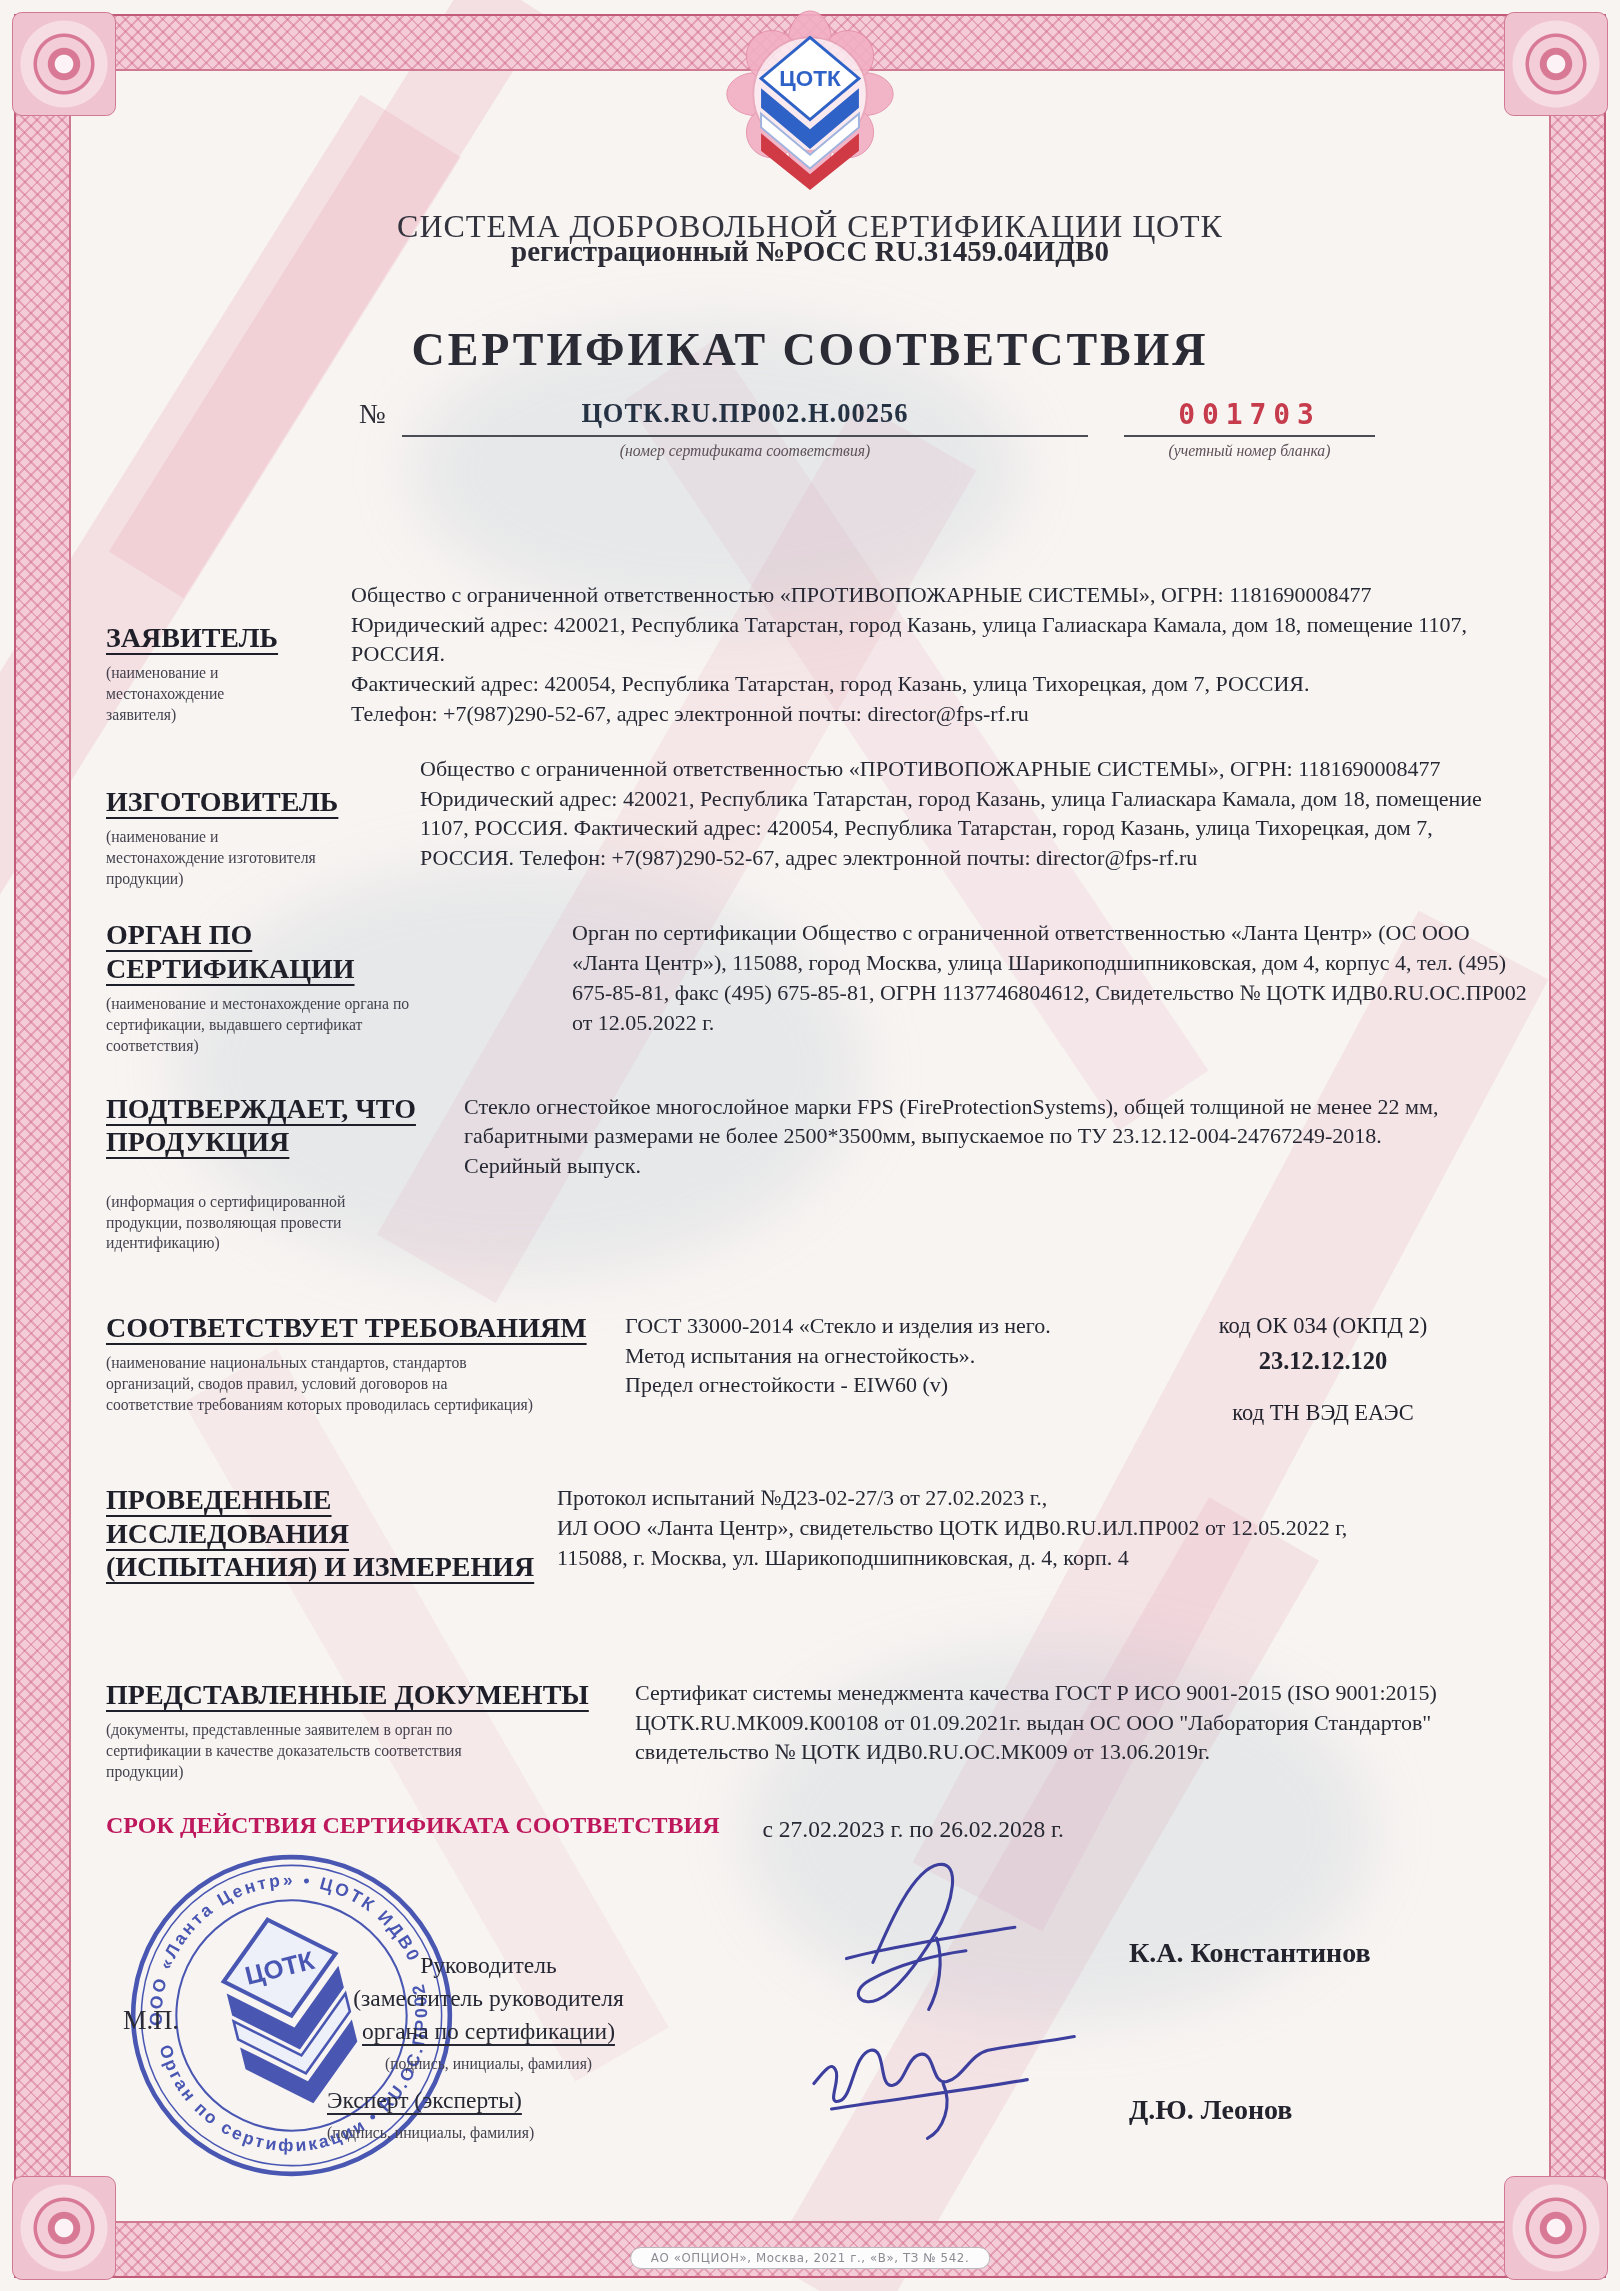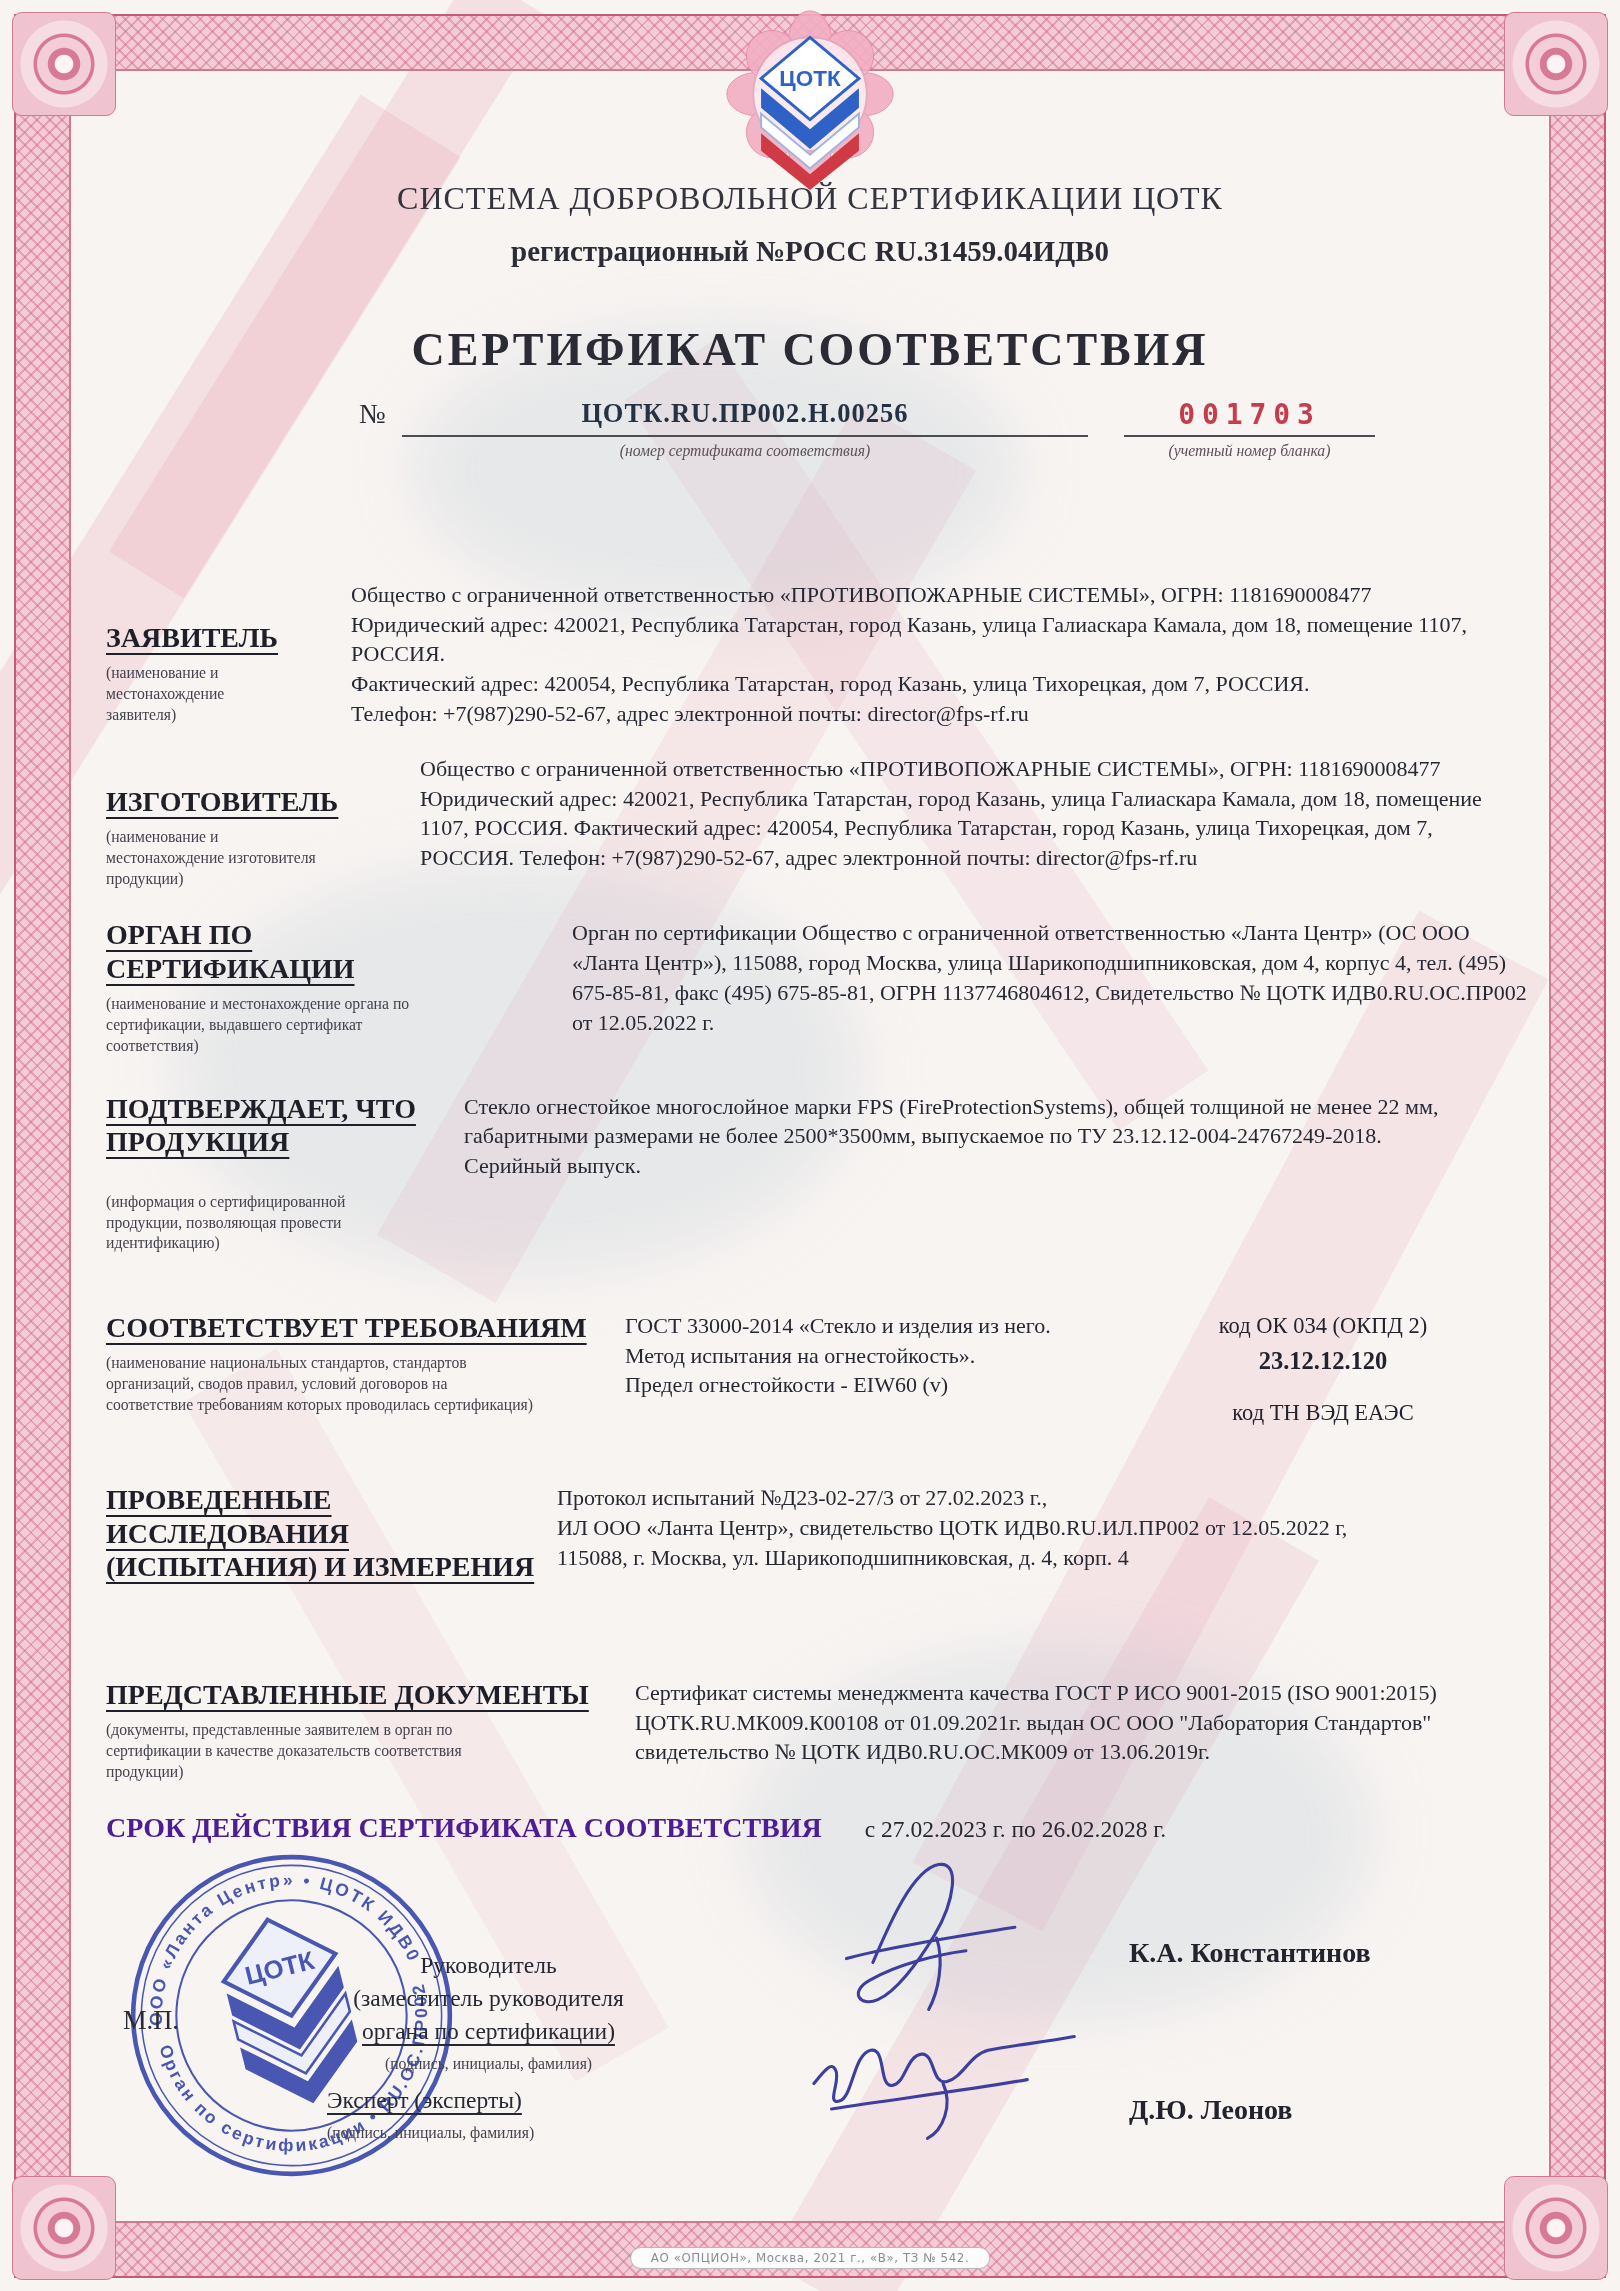--- a/index.html
+++ b/index.html
@@ -33,21 +33,21 @@
       radial-gradient(circle at 50% 50%, #d87a96 0 30px, rgba(0,0,0,0) 31px),
       radial-gradient(circle at 50% 50%, #f6dce3 0 43px, rgba(0,0,0,0) 44px),
       #f0c3d0;
   }
   .c-tl { top:11.8px; left:11.8px; } .c-tr { top:11.8px; right:11.8px; }
   .c-bl { bottom:11.8px; left:11.8px; } .c-br { bottom:11.8px; right:11.8px; }
 
   
   .logo { position:absolute; left:50%; top:7.8px; transform:translateX(-50%); z-index:5; }
   .hline { position:absolute; left:0; width:100%; text-align:center; z-index:4; }
-  .sys-line  { top:180px; font-size:32px; letter-spacing:1px; color:#34343f; }
+  .sys-line  { top:208px; font-size:32px; letter-spacing:1px; color:#34343f; }
   .reg-line  { top:235px; font-size:29px; font-weight:bold; color:#2c2c37; }
   .cert-title{ top:323px; font-size:46px; font-weight:bold; letter-spacing:2.9px; color:#2b2b35; }
 
   .num-row { position:absolute; top:398px; left:359px; right:90px; display:flex; z-index:4; }
   .num-sign { font-size:28px; width:43px; color:#2c2c37; }
   .num-block { flex:0 0 686px; text-align:center; }
   .num-value { font-weight:bold; font-size:26.5px; letter-spacing:1px; color:#253244;
                border-bottom:2px solid #4c4c55; padding-bottom:5.9px; }
   .small-caption { font-style:italic; font-size:15.7px; color:#5d5059; margin-top:4.9px; }
   .blank-block { margin-left:auto; margin-right:155px; width:251px; text-align:center; }
@@ -71,21 +71,21 @@
   .sec4 { margin-bottom:57px; } .sec4 .sec-label { flex:0 0 358px; }
   .sec4 .sec-caption { margin-top:33px; }
   .sec5 { margin-bottom:57px; } .sec5 .sec-label { flex:0 0 519px; }
   .sec5 .sec-body { flex:0 0 490px; }
   .codes { flex:1; text-align:center; font-size:22.5px; color:#23232e; padding-top:2px; }
   .codes-okpd-value { font-weight:bold; font-size:24.5px; margin:7.8px 0 25.5px; }
   .sec6 { margin-bottom:94px; } .sec6 .sec-label { flex:0 0 451px; }
   .sec7 { margin-bottom:29px;justify-content:space-between; } .sec7 .sec-label { flex:0 0 529px; }
 
   .validity { display:flex; margin-top:7.8px; }
-  .validity-label { font-size:28px; font-weight:bold; color:#4c1d95; }
+  .validity-label { font-size:24px; font-weight:bold; color:#be185d; }
   .validity-value { font-size:23.5px; margin-left:43px; padding-top:4.9px; }
 
   
   .stamp { position:absolute; left:127px; top:1851px; width:329px; height:329px; z-index:5;
            transform:rotate(-14deg); opacity:.93; }
   .mp { position:absolute; left:123px; top:2005px; font-size:26.5px; z-index:6; color:#2a2a34; }
   .role-head { position:absolute; left:327px; top:1949px; width:323px; z-index:6;text-align:center; }
   .role-lines { font-size:23.5px; line-height:1.4; white-space:pre-line; }
   .role-underline { font-size:23.5px; line-height:1.4; text-decoration:underline; text-underline-offset:4.9px; }
   .role-caption { font-size:15.7px; color:#44424e; margin-top:6.9px; }

